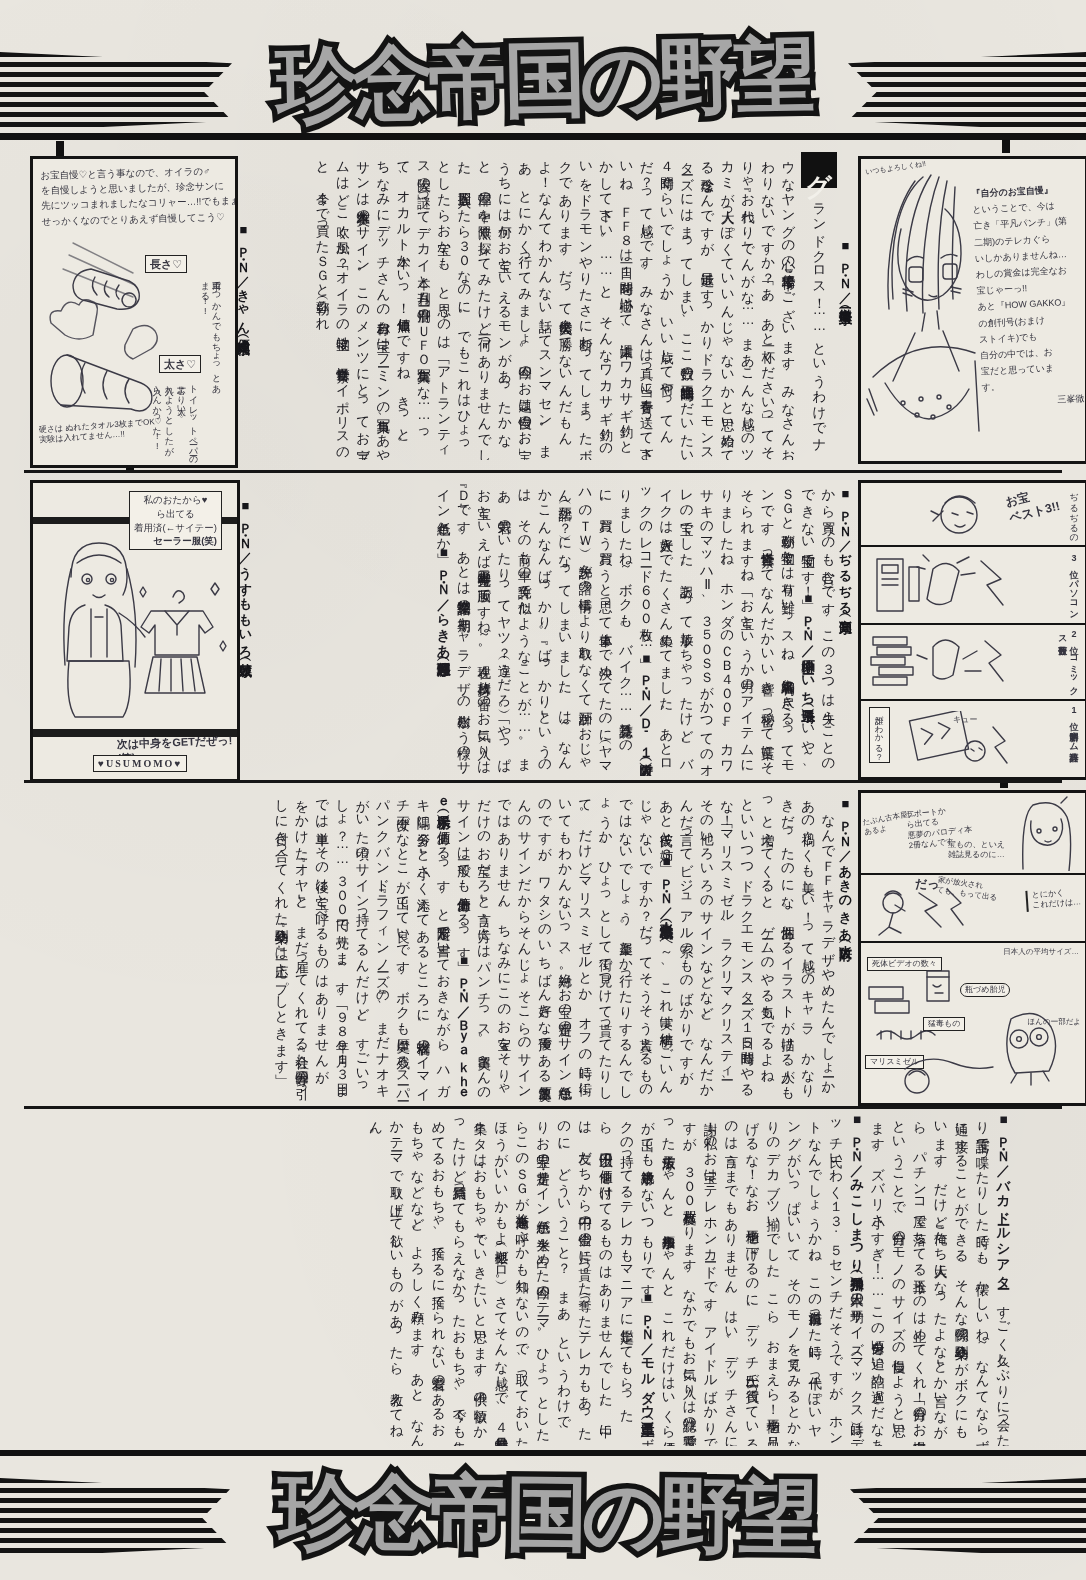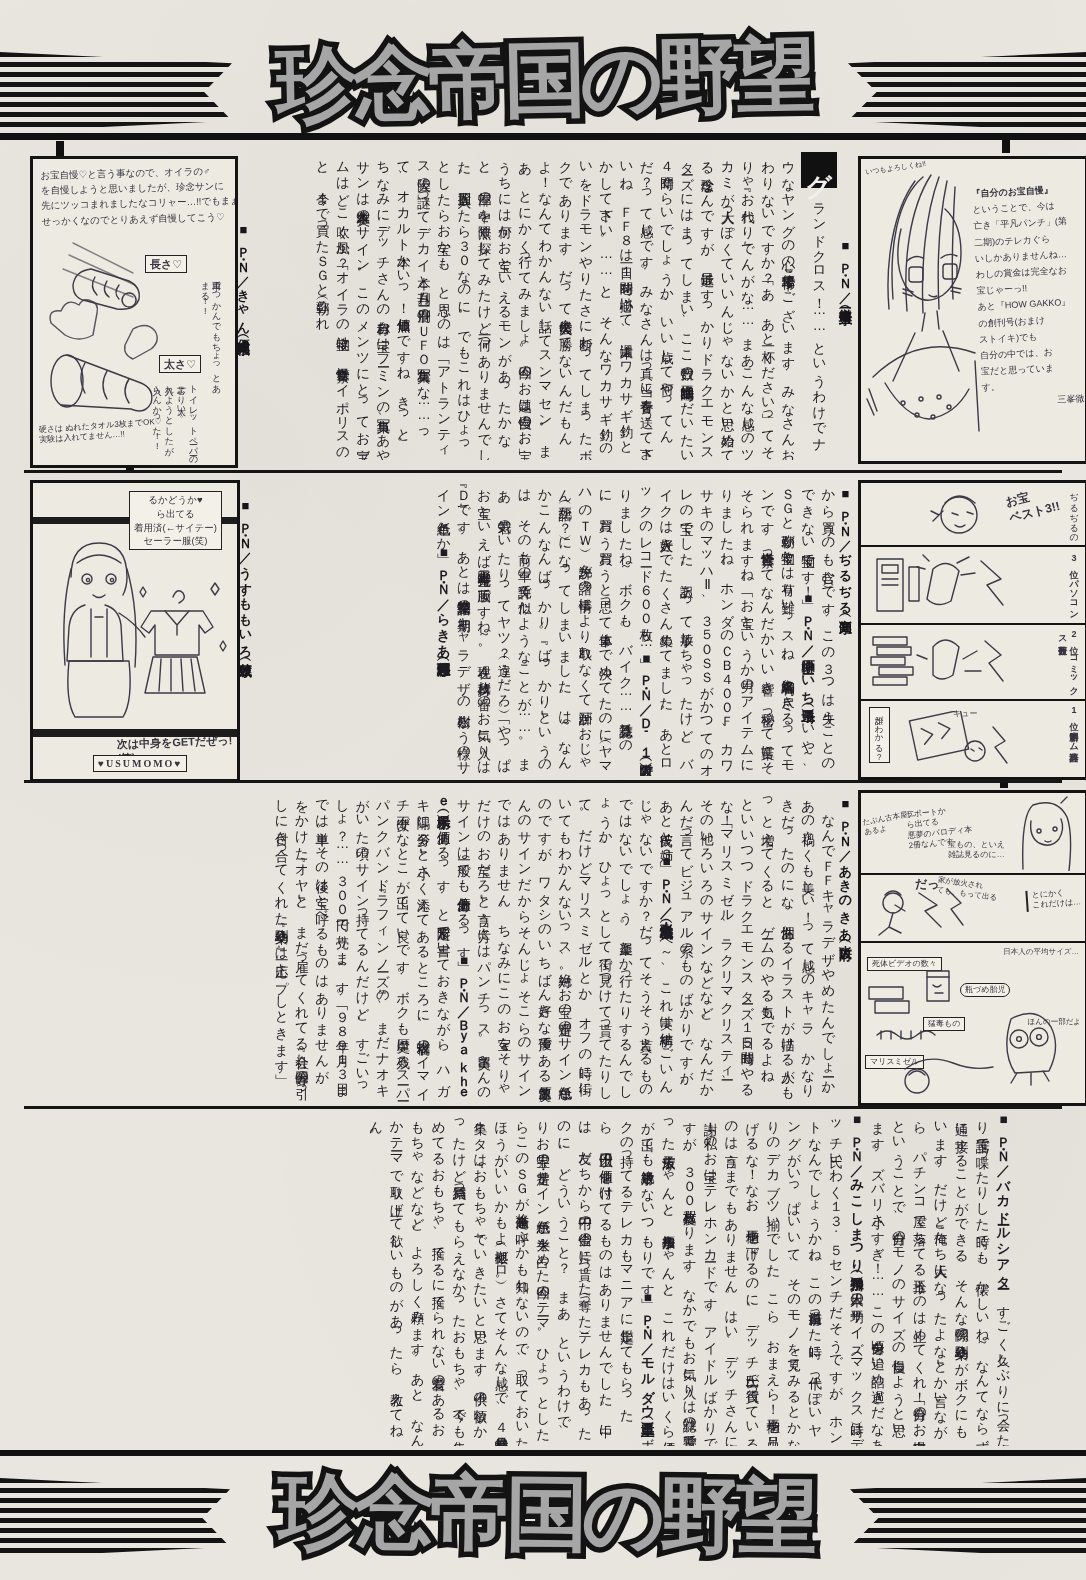--- a/index.html
+++ b/index.html
@@ -180,21 +180,21 @@
           <rect x="12" y="38" width="34" height="8"></rect>
         <rect x="6" y="48" width="34" height="8"></rect>
         <path d="M66 18 q12 -14 26 0 l-6 28 q-12 8 -20 0 z"></path>
         <path d="M96 30 l14 -8 M98 42 l16 0 M60 30 l-10 -4"></path>
         <path d="M118 12 l16 14 -12 8 14 18" stroke-width="2"></path>
       </svg>
     </div>
     <div class="panel" style="top:218px;height:70px;border-bottom:none;">
       <div class="vhand" style="right:6px;top:4px;height:62px;font-weight:bold;">1位 新明解ナム語辞典</div>
       <div class="vhand boxed" style="left:8px;top:6px;height:52px;font-size:8.5px;">誰がわかる？</div>
-      <div class="hand" style="left:92px;top:8px;font-size:8px;">キュー</div>
+      <div class="hand" style="left:92px;top:14px;font-size:8px;">キュー</div>
       <svg class="sketch doodle" style="left:40px;top:10px;" width="110" height="56" viewBox="0 0 110 56">
         <rect x="12" y="4" width="52" height="40" transform="rotate(-12 38 24)"></rect>
         <path d="M22 14 l10 8 -10 8 M40 12 l10 8 -10 8" transform="rotate(-12 38 24)"></path>
         <circle cx="74" cy="40" r="10"></circle>
           <path d="M70 38 l3 2 M78 37 l3 2"></path>
         <path d="M92 16 l12 14 -10 6 12 16" stroke-width="2"></path>
       </svg>
     </div>
   </div>
 
@@ -220,24 +220,24 @@
       <path d="M36 148 q-4 40 6 56 h48 q10 -16 6 -56 z" fill="#9a97a1" stroke="#3b3a46"></path>
       <path d="M86 100 q16 10 26 24"></path>
       <path d="M140 84 q4 -10 10 -4 q4 6 -4 10"></path>
       <path d="M118 98 h52 l10 16 -8 6 -6 -8 v30 h-44 v-30 l-6 8 -8 -6 z" fill="#8e8b96" stroke="#3b3a46"></path>
       <path d="M132 98 l12 14 12 -14 M144 112 v10"></path>
       <path d="M120 144 h44 l8 36 h-60 z" fill="#9a97a1" stroke="#3b3a46"></path>
       <path d="M128 146 l-2 32 M138 146 l0 32 M148 146 l2 32 M158 146 l4 32"></path>
       <path d="M182 70 l4 6 -4 6 -4 -6 z M190 128 l3 5 -3 5 -3 -5 z M110 74 l3 5 -3 5 -3 -5 z" fill="#3b3a46"></path>
     </svg>
     <div class="hand boxed" style="left:96px;top:8px;font-size:9.5px;line-height:1.45;text-align:center;">
-      <div>るかどうか♥</div>
+      <div>私のおたから♥</div>
       <div>ら出てる</div>
       <div>着用済(←サイテー)</div>
-      <div style="font-weight:normal;">セーラー服(笑)</div>
+      <div style="font-weight:bold;text-align:right;">セーラー服(笑)</div>
     </div>
     <div class="hand" style="left:84px;top:252px;font-size:11px;font-weight:bold;transform:rotate(-2deg);">次は中身をGETだぜっ!(笑)</div>
     <div class="hand boxed" style="left:60px;top:272px;font-size:10px;font-weight:bold;letter-spacing:2px;font-family:Liberation Serif, serif;">♥USUMOMO♥</div>
   </div>
 
   <div class="hrule" style="left:24px;top:780px;width:1038px;"></div>
 
   <div class="credit" style="left:836px;top:796px;height:300px;">■Ｐ・Ｎ／あきのきあ（大阪府）</div>
   <div class="frame" style="left:858px;top:790px;width:224px;height:310px;">
     <div class="panel" style="top:0;height:80px;">

